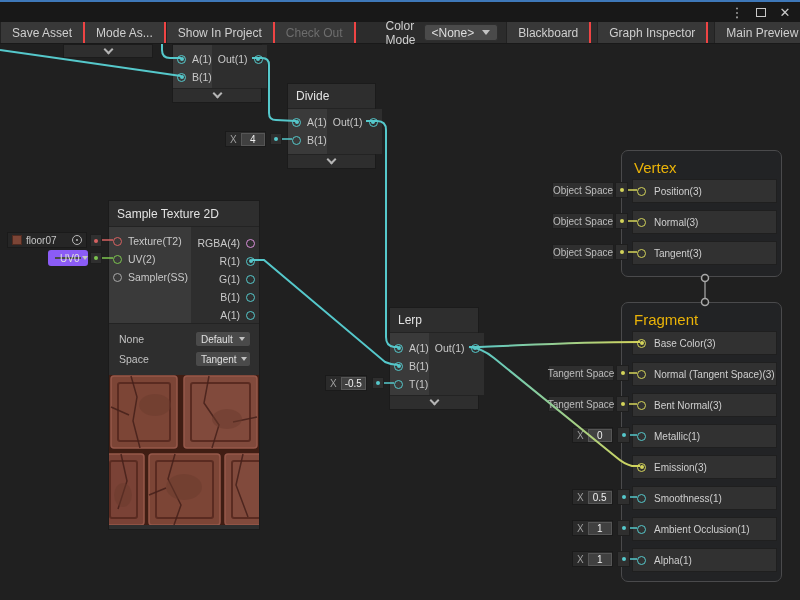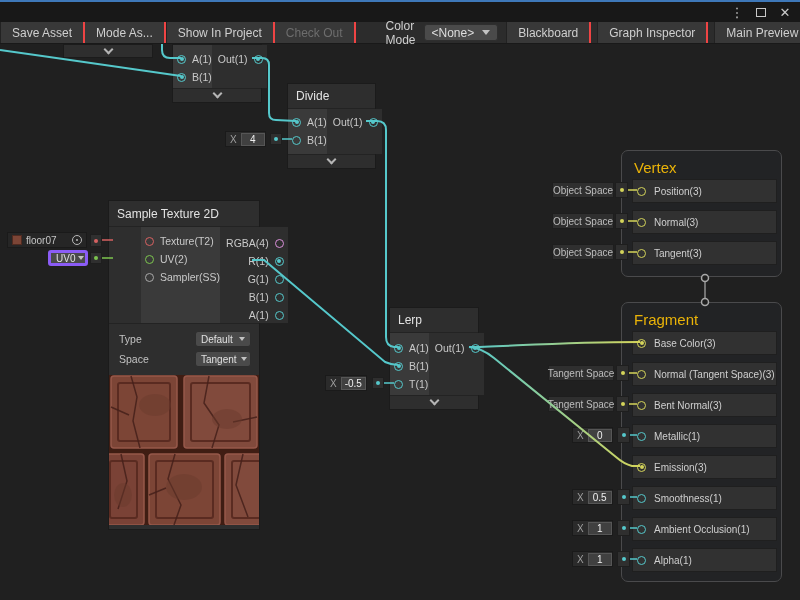--- a/index.html
+++ b/index.html
@@ -67,21 +67,21 @@
   .chip{position:absolute;height:16px;background:#2f2f2f;border:1px solid #1e1e1e;display:flex;align-items:center;justify-content:center;font-size:10px;color:#bdbdbd;z-index:4;white-space:nowrap;}
   .dotbox{position:absolute;background:#2f2f2f;border:1px solid #1e1e1e;display:flex;align-items:center;justify-content:center;z-index:4;}
   .dot{width:4px;height:4px;border-radius:50%;background:var(--c);}
   .xwidget{position:absolute;height:16px;background:#2b2b2b;border:1px solid #1a1a1a;display:flex;align-items:center;font-size:10px;z-index:4;}
   .xwidget .x{color:#9f9f9f;padding:0 4px;}
   .xwidget .field{background:#404040;border:1px solid #565656;color:#efefef;min-width:24px;height:13px;display:flex;align-items:center;justify-content:center;padding:0 3px;}
   .texchip{position:absolute;height:16px;background:#262626;border:1px solid #1a1a1a;display:flex;align-items:center;font-size:10px;color:#c6c6c6;z-index:4;padding:0 4px;gap:4px;}
   .thumb{width:10px;height:10px;background:#7c4536;border:1px solid #502a20;flex:none;}
   .target{width:10px;height:10px;border:1px solid #b8b8b8;border-radius:50%;position:relative;flex:none;margin-left:2px;}
   .target::after{content:"";position:absolute;inset:3px;border-radius:50%;background:#b8b8b8;}
-  .uvdd{position:absolute;height:16px;background:#4a4a4a;border:3px solid #8b5cf6;border-radius:3px;display:flex;align-items:center;justify-content:space-between;font-size:10px;color:#e0e0e0;padding:0 5px;z-index:4;}
+  .uvdd{position:absolute;height:16px;background:#4a4a4a;border:7px solid #8b5cf6;border-radius:3px;display:flex;align-items:center;justify-content:space-between;font-size:10px;color:#e0e0e0;padding:0 5px;z-index:4;}
   .collapsed-strip{position:absolute;z-index:3;background:#2e2e2e;border:1px solid #1b1b1b;}
 </style>
 </head>
 <body>
 
 <div class="canvas">
 
   <svg class="wires" width="800" height="600">
     <defs>
       <linearGradient id="cy" gradientUnits="userSpaceOnUse" x1="469" y1="0" x2="640" y2="0">
@@ -179,21 +179,21 @@
   <div class="xwidget" style="left:225px;top:131px;">
     <span class="x">X</span>
     <span class="field">4</span>
   </div>
   <div class="dotbox" style="left:270px;top:133px;width:12px;height:12px;">
       <span class="dot" style="--c:var(--cyan)"></span>
     </div>
 
   <div class="node" style="left:108px;top:200px;width:152px;">
     <div class="ntitle" style="height:26px;">Sample Texture 2D</div>
-    <div class="nbody" style="height:96px;margin-left:32px;">
+    <div class="nbody" style="height:96px;">
       <div class="incol" style="width:82px;padding-top:5px;">
         <div class="prow">
             <span class="p" style="--c:var(--red)"></span>
             <span class="lbl">Texture(T2)</span>
           </div>
         <div class="prow">
             <span class="p" style="--c:var(--green)"></span>
             <span class="lbl">UV(2)</span>
           </div>
         <div class="prow">
@@ -219,21 +219,21 @@
             <span class="p" style="--c:var(--cyan)"></span>
           </div>
         <div class="prow out">
             <span class="lbl">A(1)</span>
             <span class="p" style="--c:var(--cyan)"></span>
           </div>
       </div>
     </div>
     <div class="controls">
       <div class="ctl-row">
-        <span>Type</span>
+        <span>None</span>
         <span class="dd2">
             <span>Default</span>
             <span class="dd-arrow"></span>
           </span>
       </div>
       <div class="ctl-row">
         <span>Space</span>
         <span class="dd2">
             <span>Tangent</span>
             <span class="dd-arrow"></span>

